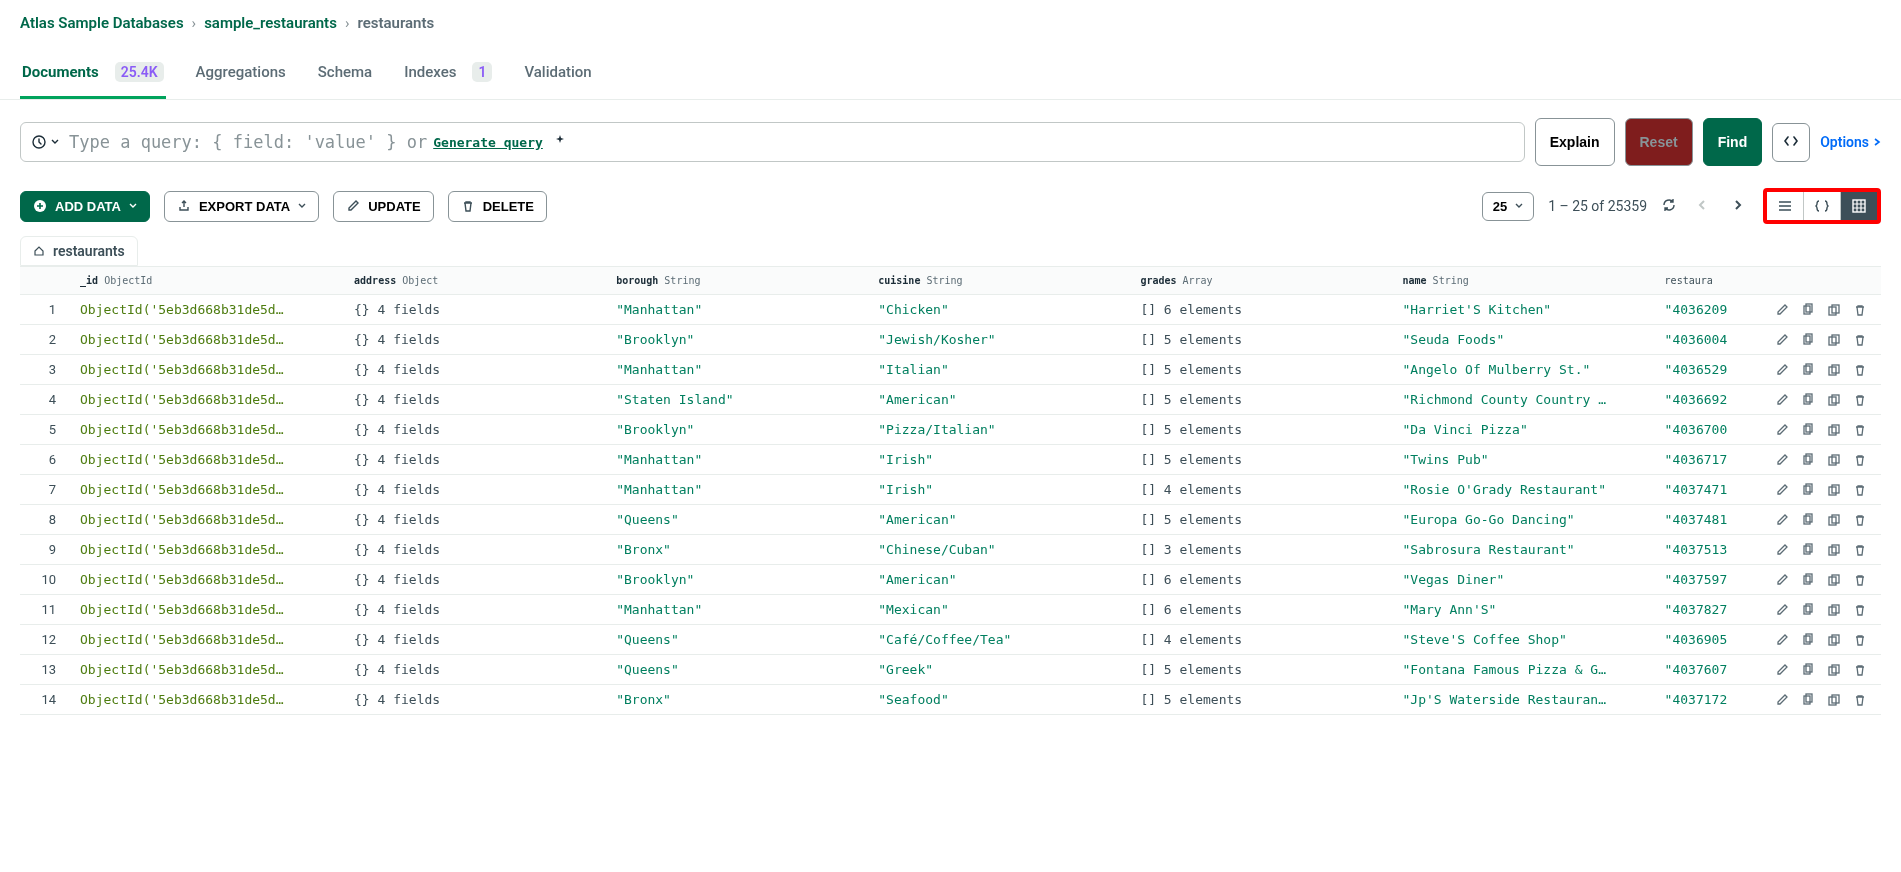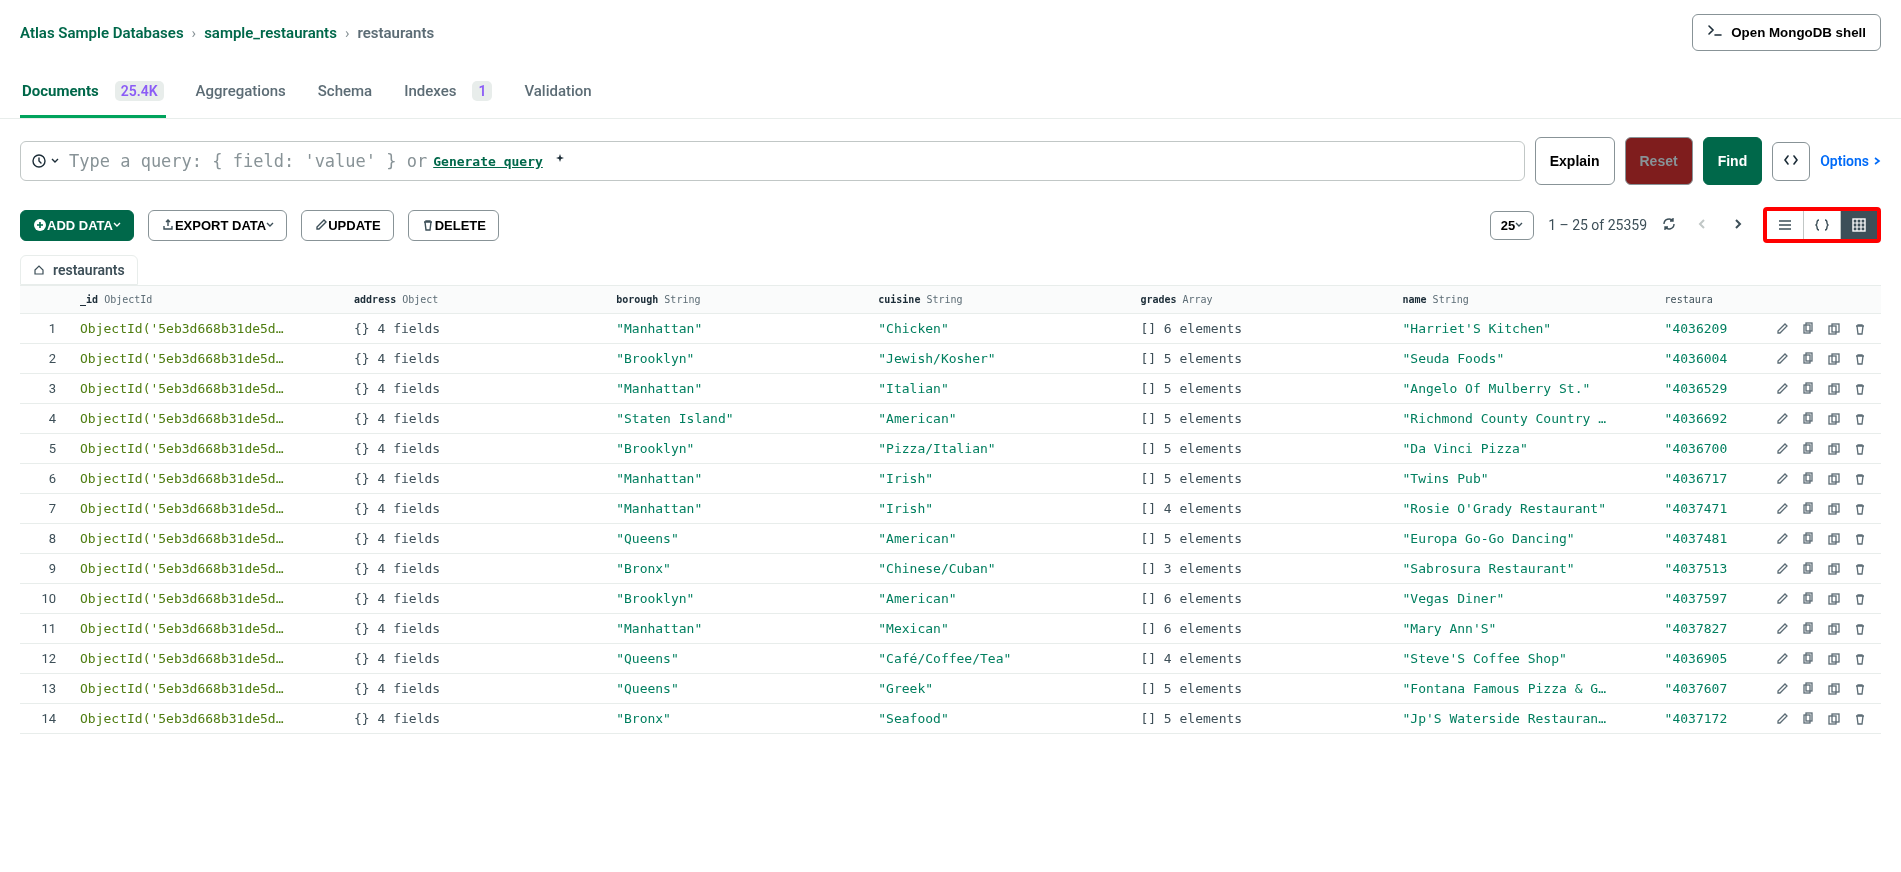--- a/index.html
+++ b/index.html
@@ -140,21 +140,21 @@
   }
   .pill-btn {
     border: 1px solid #889397;
     background: #fff;
     border-radius: 6px;
     padding: 7px 12px;
     font-weight: 600;
     font-size: 13px;
     display: flex;
     align-items: center;
-    gap: 0;
+    gap: 8px;
     cursor: pointer;
   }
   .pill-btn.green {
     background: #00684a;
     color: #fff;
     border-color: #00684a;
   }
   .pager-text { font-size: 14px; color: #3d4f58; }
   .nav-arrow {
     color: #889397;
@@ -242,28 +242,20 @@
 
 
 <div class="header-bar">
   <div class="breadcrumb">
     <span>Atlas Sample Databases</span>
     <span class="sep">›</span>
     <span>sample_restaurants</span>
     <span class="sep">›</span>
     <span class="last">restaurants</span>
   </div>
-  <button class="shell-btn">
-    <span>
-      <svg width="16" height="16" viewBox="0 0 16 16" fill="none">
-          <path d="M2 3l4 4-4 4M8 12h6" stroke="#1c2d38" stroke-width="1.6" stroke-linecap="round"></path>
-        </svg>
-    </span>
-    <span>Open MongoDB shell</span>
-  </button>
 </div>
 
 <div class="tabs">
   <div class="tab active">
     <span>Documents</span>
     <span class="tab-badge">25.4K</span>
   </div>
   <div class="tab">Aggregations</div>
   <div class="tab">Schema</div>
   <div class="tab">

